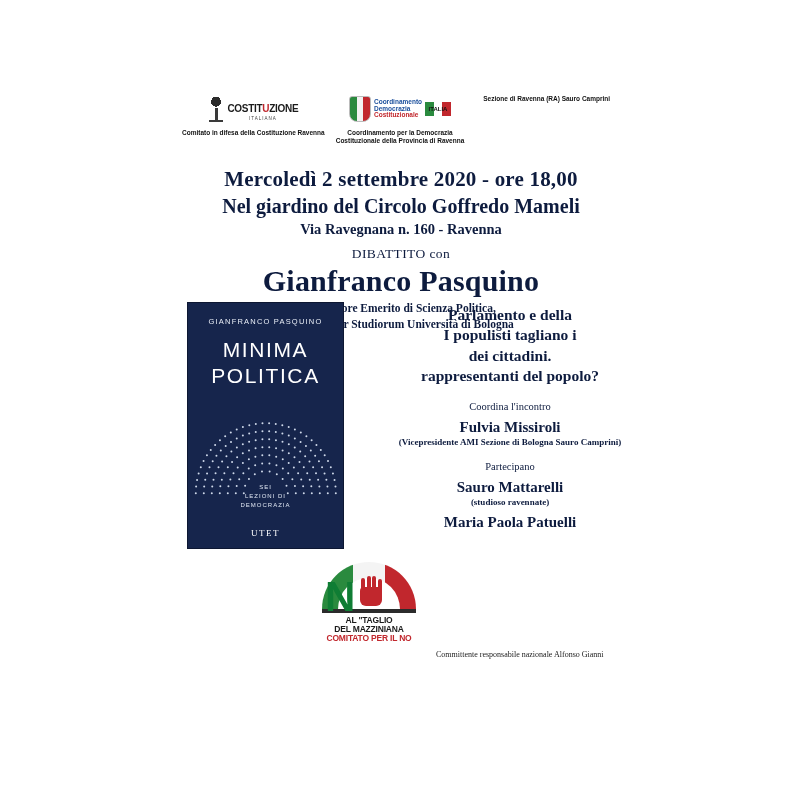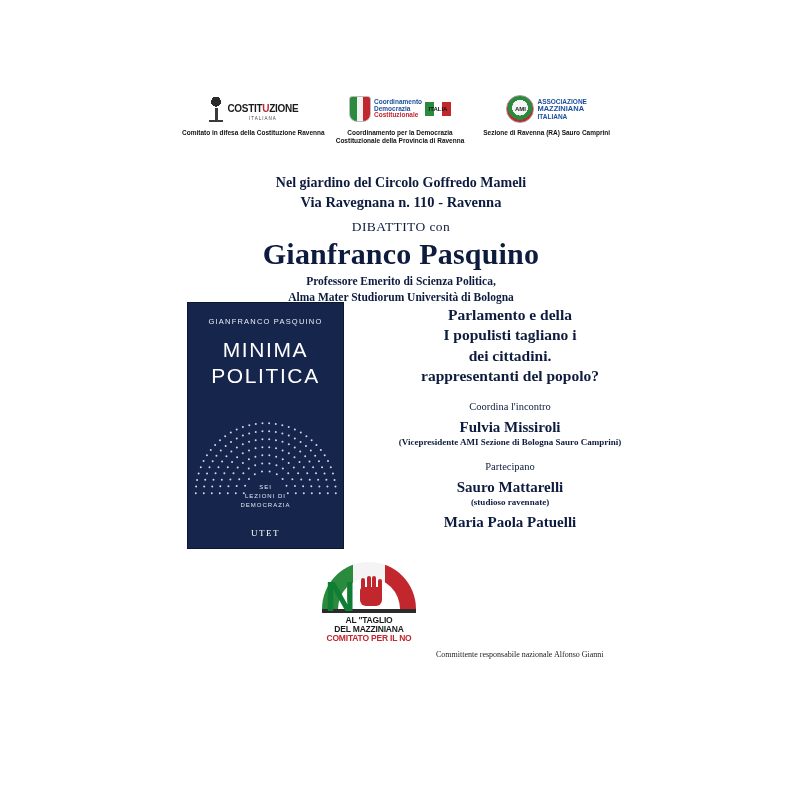--- a/index.html
+++ b/index.html
@@ -131,24 +131,24 @@
     text-align: center;
     color: #0d1b3e;
   }
   .h-date {
     font-size: 21px;
     font-weight: bold;
     letter-spacing: 0.2px;
     line-height: 1.25;
   }
   .h-place {
-    font-size: 14px;
+    font-size: 20px;
     font-weight: bold;
     line-height: 1.3;
-    margin-top: 8px;
+    margin-top: 1px;
   }
   .h-addr {
     font-size: 14.5px;
     font-weight: bold;
     margin-top: 2px;
   }
   .h-dibattito {
     font-size: 13.5px;
     margin-top: 8px;
     letter-spacing: 0.4px;
@@ -390,36 +390,29 @@
           <div class="t2">Costituzionale</div>
         </span>
         <span class="l2-flag">
           <span class="italia">ITALIA</span>
         </span>
       </div>
       <div class="logo-caption">Coordinamento per la Democrazia Costituzionale della Provincia di Ravenna</div>
     </div>
 
     <div class="logo-block">
-      <div class="logo-mark">
-        <span class="l3-badge">AMI</span>
-        <span class="l3-text">
-          <div class="a1">ASSOCIAZIONE</div>
-          <div class="a2">MAZZINIANA</div>
-          <div class="a3">ITALIANA</div>
-        </span>
-      </div>
       <div class="logo-caption">Sezione di Ravenna (RA) Sauro Camprini</div>
     </div>
 
   </div>
 
   <div class="headline">
+    <div class="h-date">Mercoledì 2 settembre 2020 - ore 18,00</div>
     <div class="h-place">Nel giardino del Circolo Goffredo Mameli</div>
-    <div class="h-addr">Via Ravegnana n. 110 - Ravenna</div>
+    <div class="h-addr">Via Ravegnana n. 160 - Ravenna</div>
     <div class="h-dibattito">
       <span>DIBATTITO</span>
       <span>con</span>
     </div>
     <div class="h-guest">Gianfranco Pasquino</div>
     <div class="h-role">
       <div>Professore Emerito di Scienza Politica,</div>
       <div>Alma Mater Studiorum Università di Bologna</div>
     </div>
   </div>

